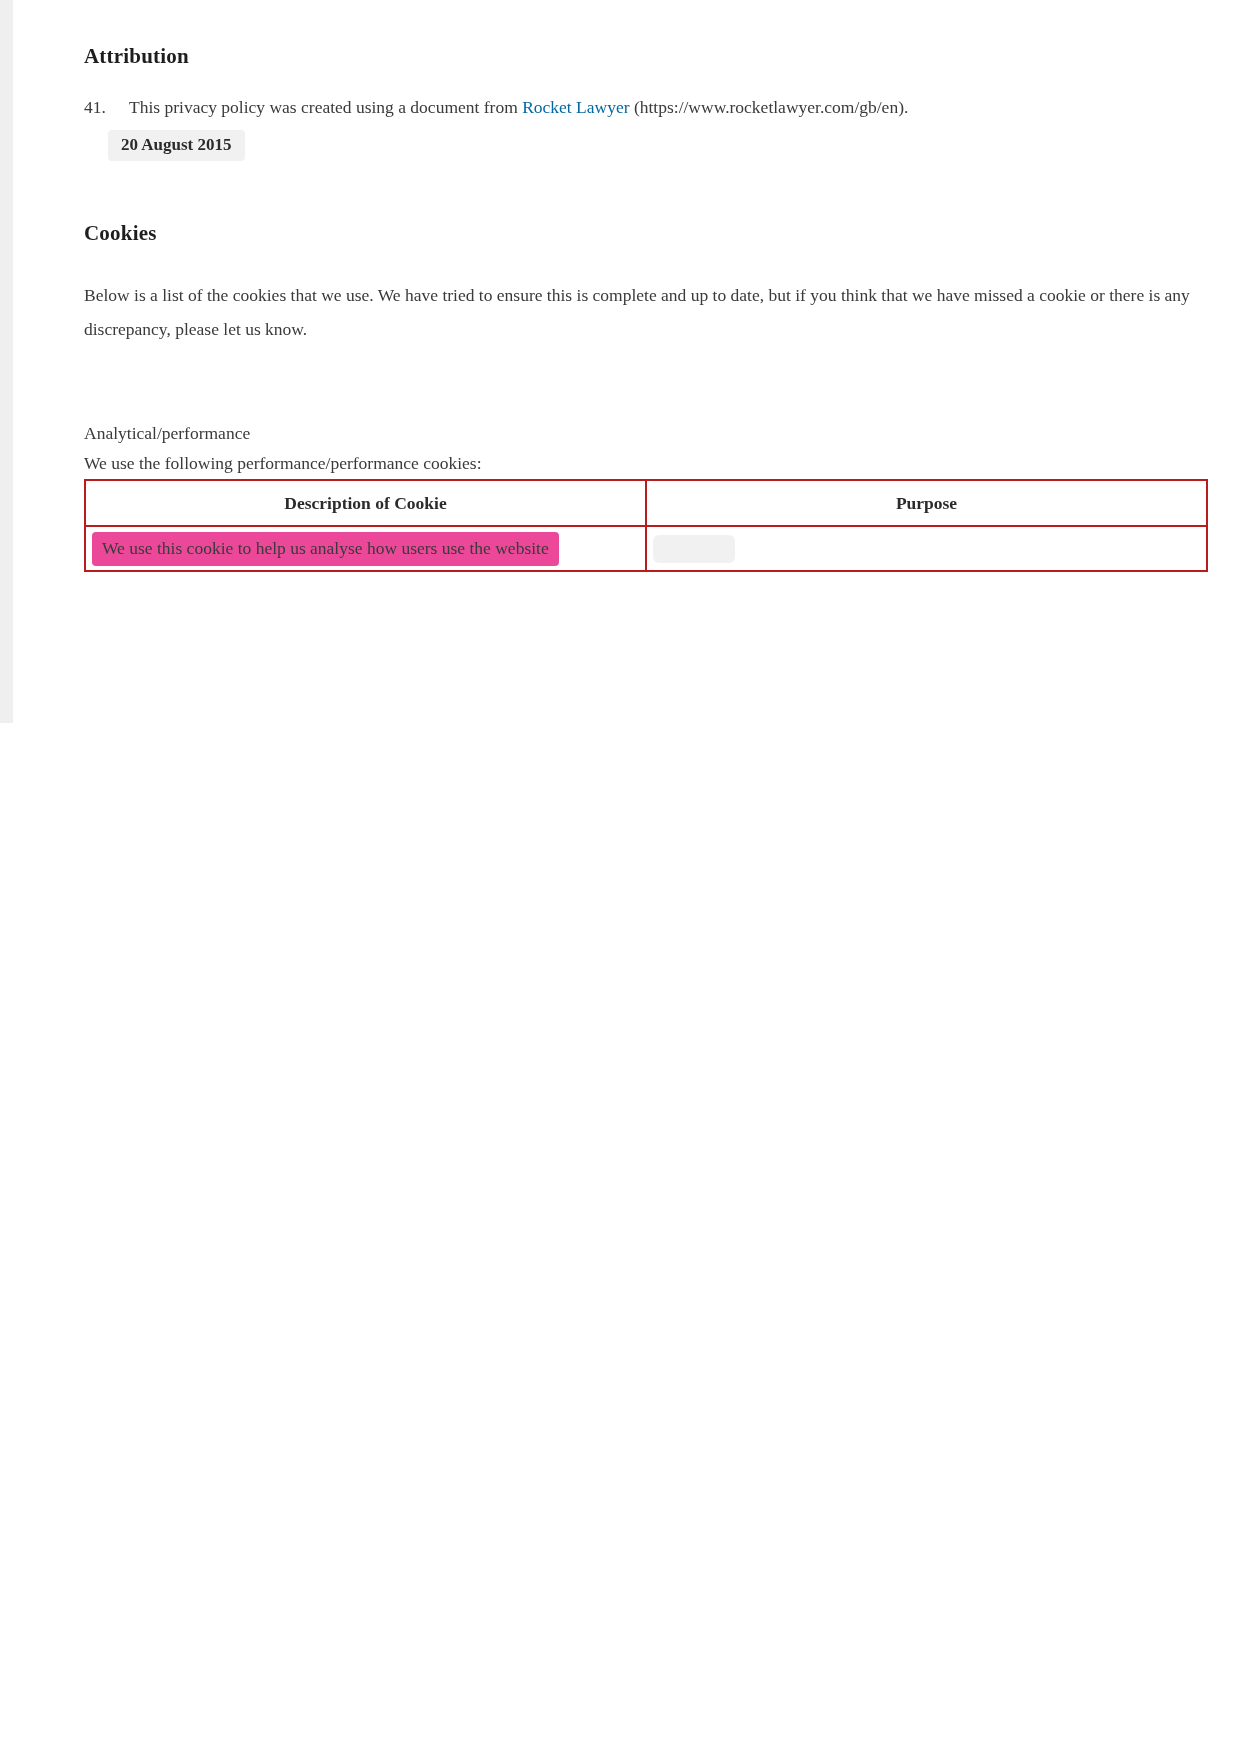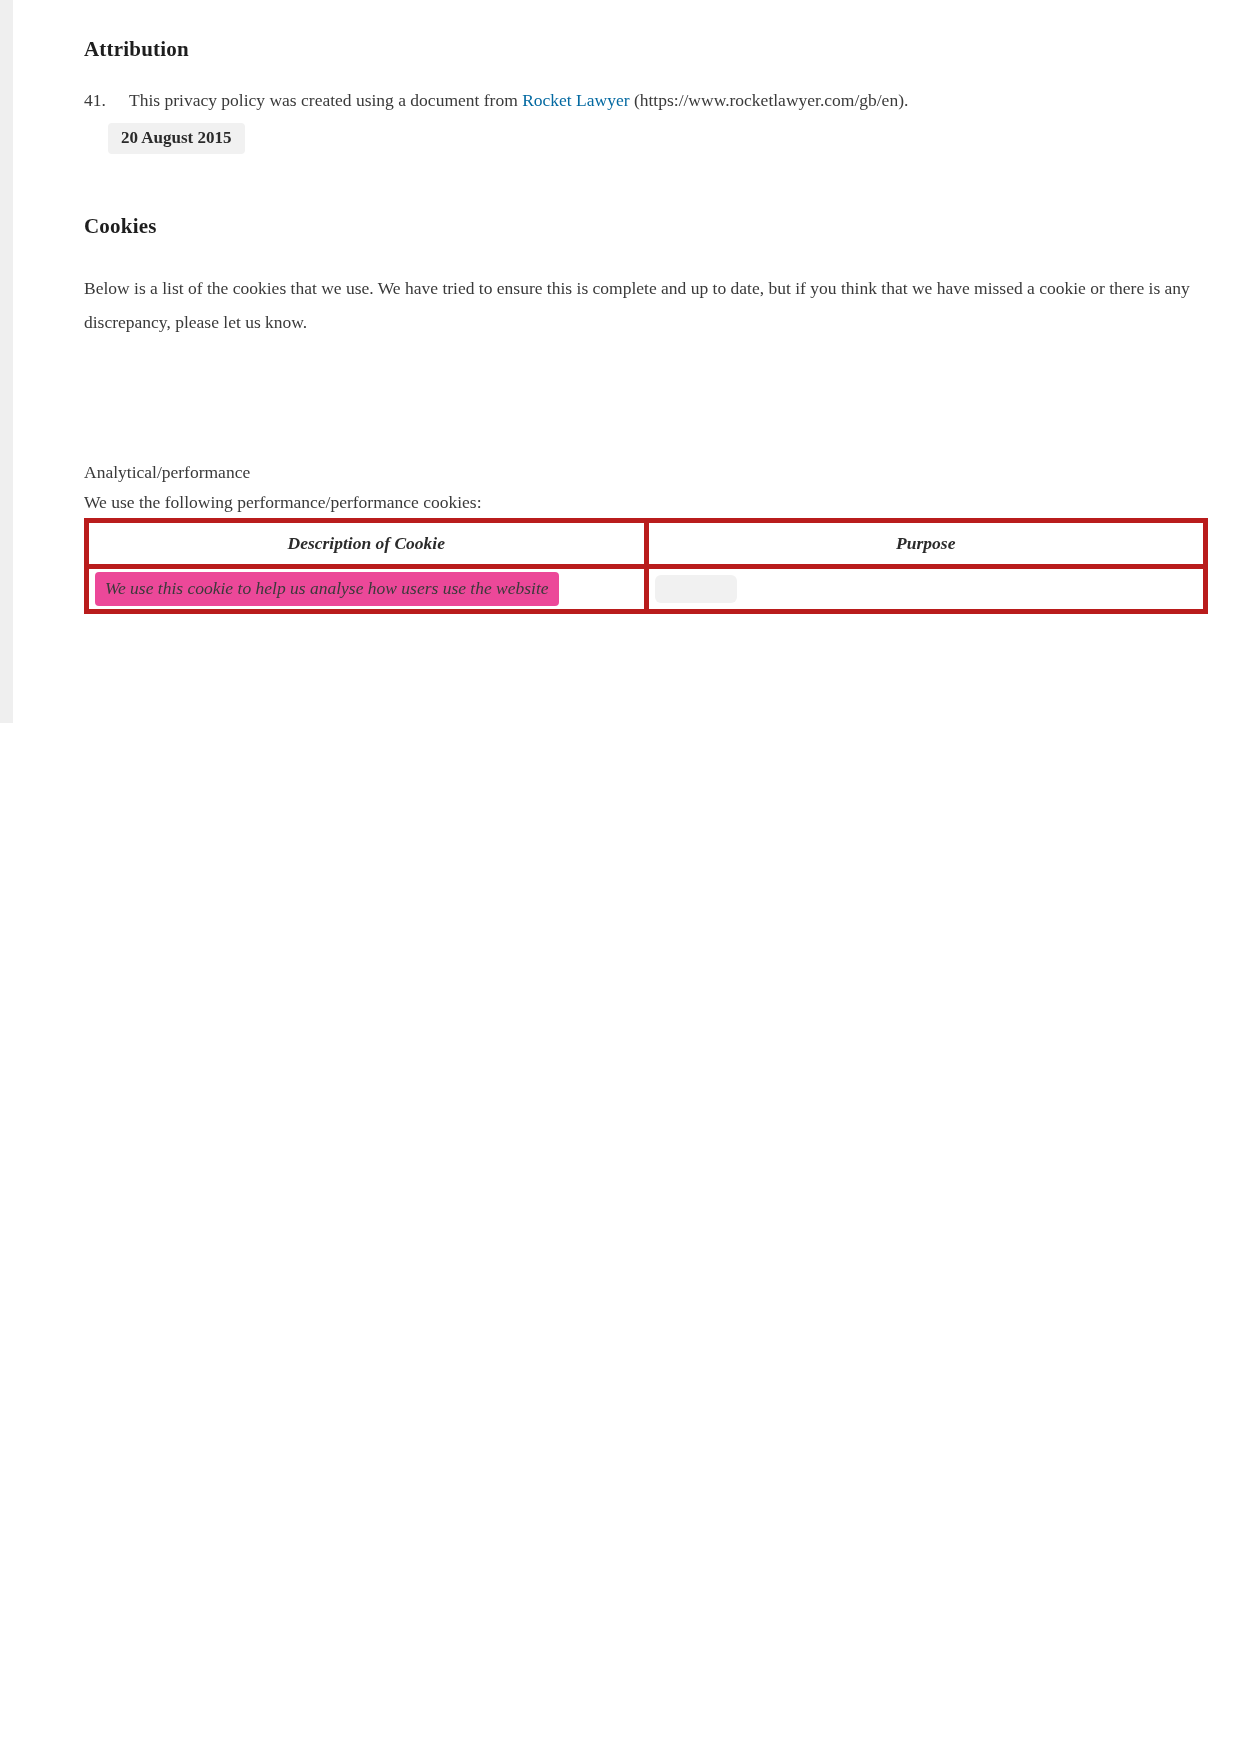--- a/index.html
+++ b/index.html
@@ -16,21 +16,21 @@
   .left-strip {
     position: absolute;
     left: 0; top: 0;
     width: 13px;
     height: 723px;
     background: #efefef;
   }
   .content {
     position: absolute;
     left: 84px;
-    top: 9px;
+    top: 16px;
     width: 1138px;
   }
   .doc-heading {
     margin-top: 28px;
     font-size: 21px;
     font-weight: bold;
     color: #1e1e1e;
     letter-spacing: 0.2px;
   }
   .list-row {
@@ -70,39 +70,38 @@
     letter-spacing: 0.2px;
   }
   .intro-para {
     margin-top: 32px;
     font-size: 17.5px;
     line-height: 34px;
     color: #3a3a3a;
     width: 1138px;
   }
   .category-label {
-    margin-top: 118px;
+    margin-top: 72px;
     font-size: 17.5px;
     line-height: 30px;
     color: #3a3a3a;
   }
   .category-intro {
     font-size: 17.5px;
     line-height: 30px;
     color: #3a3a3a;
   }
   table.cookie-table {
     margin-top: 1px;
     width: 1124px;
     border-collapse: collapse;
     table-layout: fixed;
   }
   .cookie-table th, .cookie-table td {
-    border: 5px solid #b91c1c;
-    font-style: italic;
+    border: 2px solid #b91c1c;
   }
   .cookie-table th {
     height: 46px;
     font-size: 17.5px;
     font-weight: bold;
     color: #2b2b2b;
     text-align: center;
     vertical-align: middle;
   }
   .cookie-table td {

